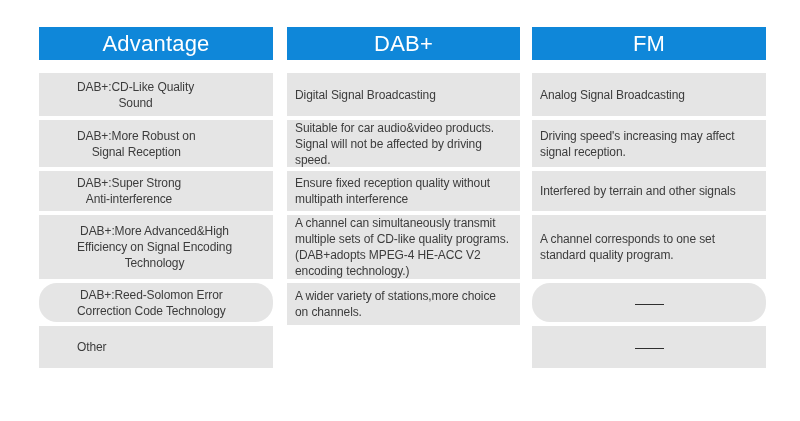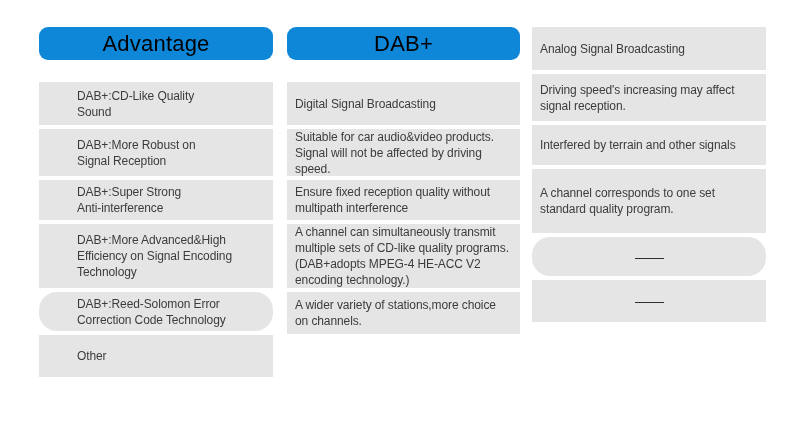--- a/index.html
+++ b/index.html
@@ -22,42 +22,41 @@
   }
   .col {
     display: flex;
     flex-direction: column;
   }
   .col-advantage { width: 234px; margin-right: 14px; }
   .col-dab       { width: 233px; margin-right: 12px; }
   .col-fm        { width: 234px; }
   .hdr {
     height: 33px;
-    margin-bottom: 22px;
+    margin-bottom: 13px;
     background: #0f87d9;
-    color: #000000;
+    color: #ffffff;
     font-size: 22px;
     line-height: 33px;
     text-align: center;
     font-weight: 400;
     letter-spacing: 0.2px;
-    border-radius: 9px;
   }
   .cell {
     background: #e5e5e5;
     margin-bottom: 4px;
     display: flex;
     align-items: center;
     color: #3c3c3c;
     font-size: 12px;
     line-height: 16px;
     letter-spacing: -0.1px;
     white-space: pre;
   }
-  .col-advantage .cell { padding-left: 38px; padding-right: 4px; }
+  .col-advantage .cell { padding-left: 38px; padding-right: 4px; text-align: center; }
   .col-dab       .cell { padding-left: 8px;  padding-right: 20px; }
   .col-fm        .cell { padding-left: 8px; padding-right: 2px; }
   .r1 { height: 43px; }
   .r2 { height: 47px; }
   .r3 { height: 40px; }
   .r4 { height: 64px; }
   .r5 { height: 39px; border-radius: 18px; }
   .r6 { height: 42px; }
   .cell.dash-cell {
     justify-content: center;
@@ -99,20 +98,21 @@
 multipath interference</div>
     <div class="cell r4">A channel can simultaneously transmit
 multiple sets of CD-like quality programs.
 (DAB+adopts MPEG-4 HE-ACC V2
 encoding technology.)</div>
     <div class="cell r6">A wider variety of stations,more choice
 on channels.</div>
   </div>
 
   <div class="col col-fm">
+    <div class="hdr">FM</div>
     <div class="cell r1">Analog Signal Broadcasting</div>
     <div class="cell r2">Driving speed's increasing may affect
 signal reception.</div>
     <div class="cell r3">Interfered by terrain and other signals</div>
     <div class="cell r4">A channel corresponds to one set
 standard quality program.</div>
     <div class="cell r5 dash-cell">——</div>
     <div class="cell r6 dash-cell">——</div>
   </div>
 

